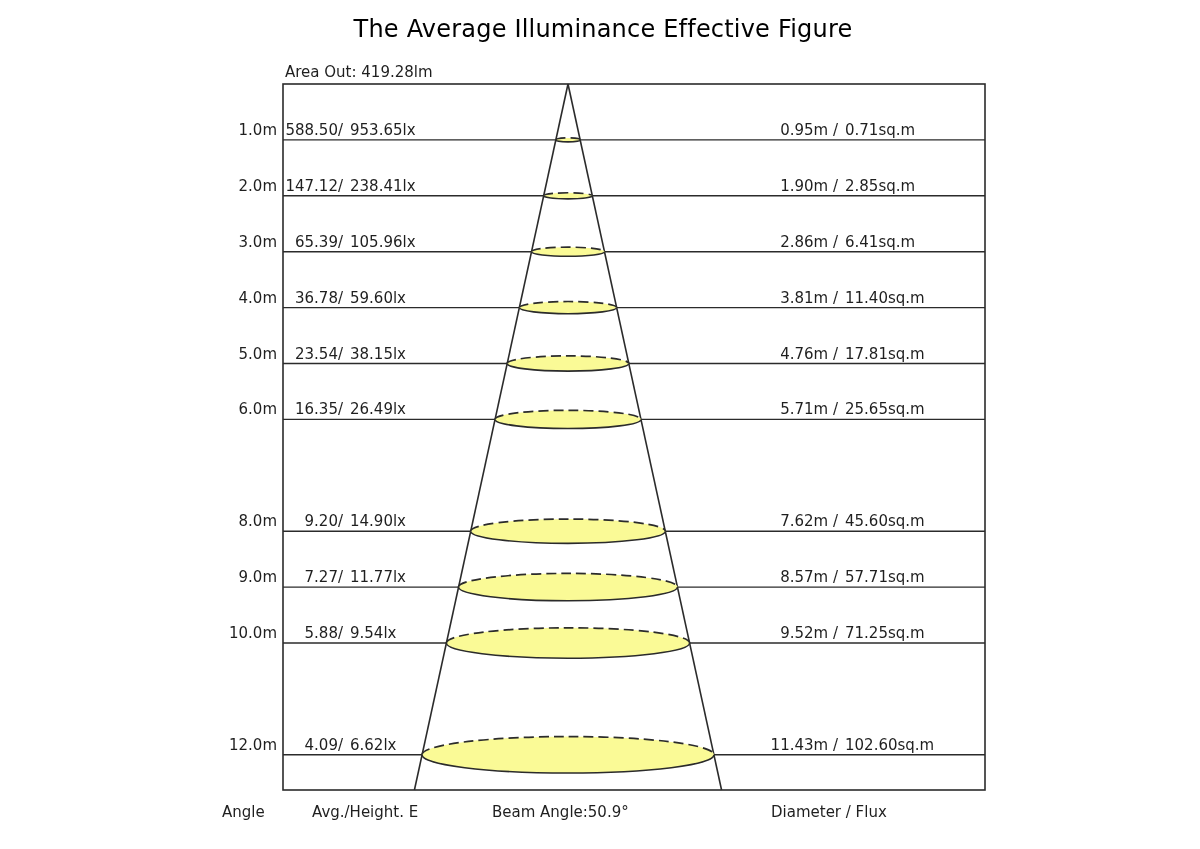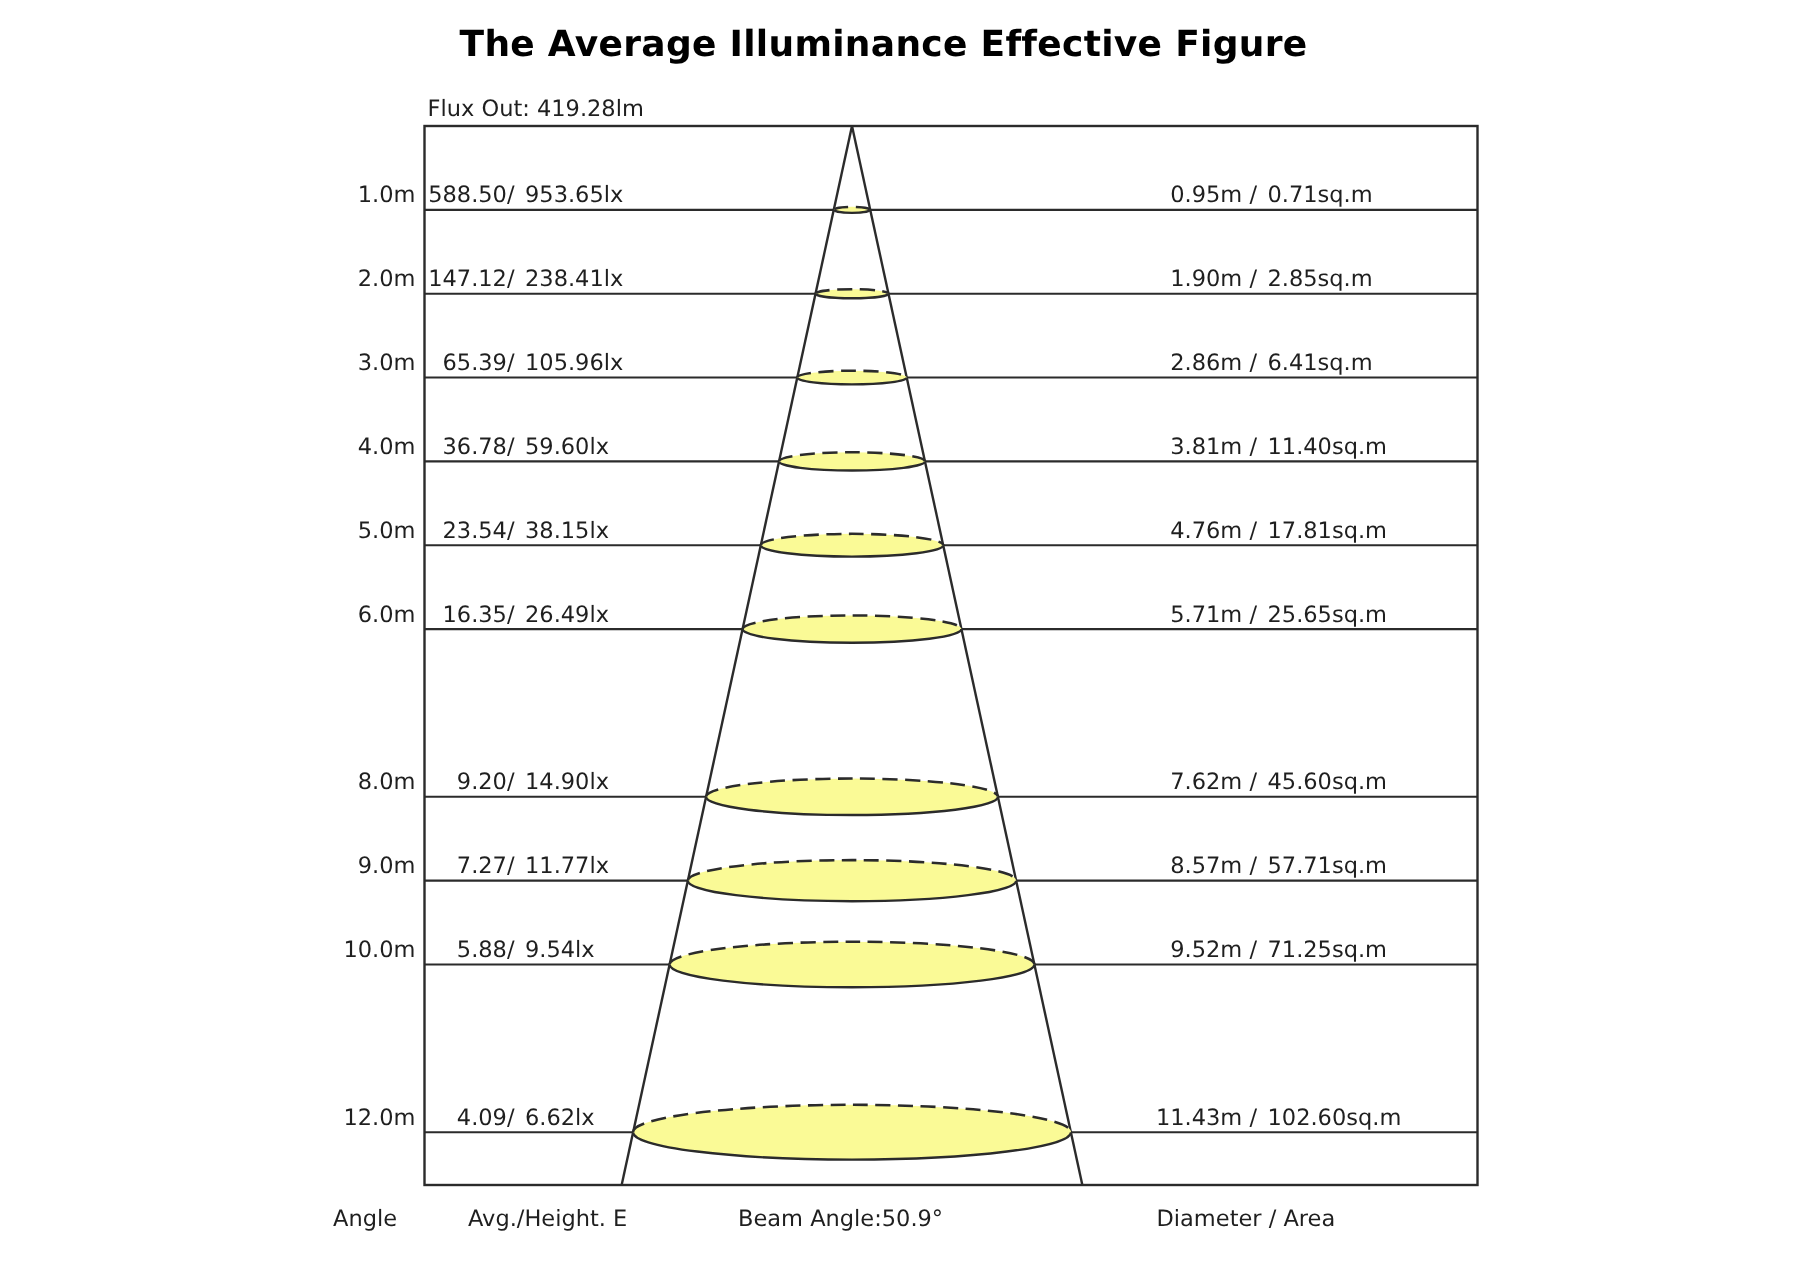--- a/index.html
+++ b/index.html
@@ -15,26 +15,26 @@
     font-family: "DejaVu Sans", "Liberation Sans", sans-serif;
     color: #1f1f1f;
   }
   .stage {
     position: absolute;
     left: 0; top: 0;
     width: 1200px; height: 849px;
   }
   .title {
     position: absolute;
-    left: 0;
+    left: 14px;
     top: 15px;
     width: 1178px;
     text-align: center;
     font-size: 24px;
-    font-weight: 700;
+    font-weight: 400;
     color: #000000;
     letter-spacing: 0.2px;
   }
   .flux-label {
     position: absolute;
     left: 285px;
     top: 63px;
     font-size: 15px;
   }
   .footer-label {
@@ -50,21 +50,21 @@
   svg.diagram {
     position: absolute;
     left: 0; top: 0;
   }
 </style>
 </head>
 <body>
 
 <div class="stage">
   <div class="title">The Average Illuminance Effective Figure</div>
-  <div class="flux-label">Flux Out: 419.28lm</div>
+  <div class="flux-label">Area Out: 419.28lm</div>
 
   <svg class="diagram" id="diagram-svg" width="1200" height="849" viewBox="0 0 1200 849">
       <rect x="283" y="84" width="702" height="706" fill="none" stroke="#2b2b2b" stroke-width="1.6"></rect>
       <line x1="283" y1="139.9" x2="985" y2="139.9" stroke="#2b2b2b" stroke-width="1.4"></line>
       <text x="277" y="134.9" text-anchor="end" fill="#1f1f1f" font-size="15" font-family="&quot;DejaVu Sans&quot;,&quot;Liberation Sans&quot;,sans-serif">1.0m</text>
       <text x="343" y="134.9" text-anchor="end" fill="#1f1f1f" font-size="15" font-family="&quot;DejaVu Sans&quot;,&quot;Liberation Sans&quot;,sans-serif">588.50/</text>
       <text x="350" y="134.9" text-anchor="start" fill="#1f1f1f" font-size="15" font-family="&quot;DejaVu Sans&quot;,&quot;Liberation Sans&quot;,sans-serif">953.65lx</text>
       <text x="838" y="134.9" text-anchor="end" fill="#1f1f1f" font-size="15" font-family="&quot;DejaVu Sans&quot;,&quot;Liberation Sans&quot;,sans-serif">0.95m /</text>
       <text x="845" y="134.9" text-anchor="start" fill="#1f1f1f" font-size="15" font-family="&quot;DejaVu Sans&quot;,&quot;Liberation Sans&quot;,sans-serif">0.71sq.m</text>
       <line x1="283" y1="195.8" x2="985" y2="195.8" stroke="#2b2b2b" stroke-width="1.4"></line>
@@ -151,14 +151,14 @@
       <path d="M 446.382 643 A 121.618 15.20225 0 0 0 689.6179999999999 643" fill="none" stroke="#2b2b2b" stroke-width="1.6"></path>
       <path d="M 446.382 643 A 121.618 15.20225 0 0 1 689.6179999999999 643" fill="none" stroke="#2b2b2b" stroke-width="1.7" stroke-dasharray="10,5"></path>
       <ellipse cx="568" cy="754.8" rx="146.01825" ry="18.25228125" fill="#FAFA96" stroke="none"></ellipse>
       <path d="M 421.98175000000003 754.8 A 146.01825 18.25228125 0 0 0 714.01825 754.8" fill="none" stroke="#2b2b2b" stroke-width="1.6"></path>
       <path d="M 421.98175000000003 754.8 A 146.01825 18.25228125 0 0 1 714.01825 754.8" fill="none" stroke="#2b2b2b" stroke-width="1.7" stroke-dasharray="10,5"></path>
     </svg>
 
   <div class="footer-label fl-height">Angle</div>
   <div class="footer-label fl-avg">Avg./Height. E</div>
   <div class="footer-label fl-beam">Beam Angle:50.9°</div>
-  <div class="footer-label fl-dia">Diameter / Area</div>
+  <div class="footer-label fl-dia">Diameter / Flux</div>
 </div>
 
 </body></html>

